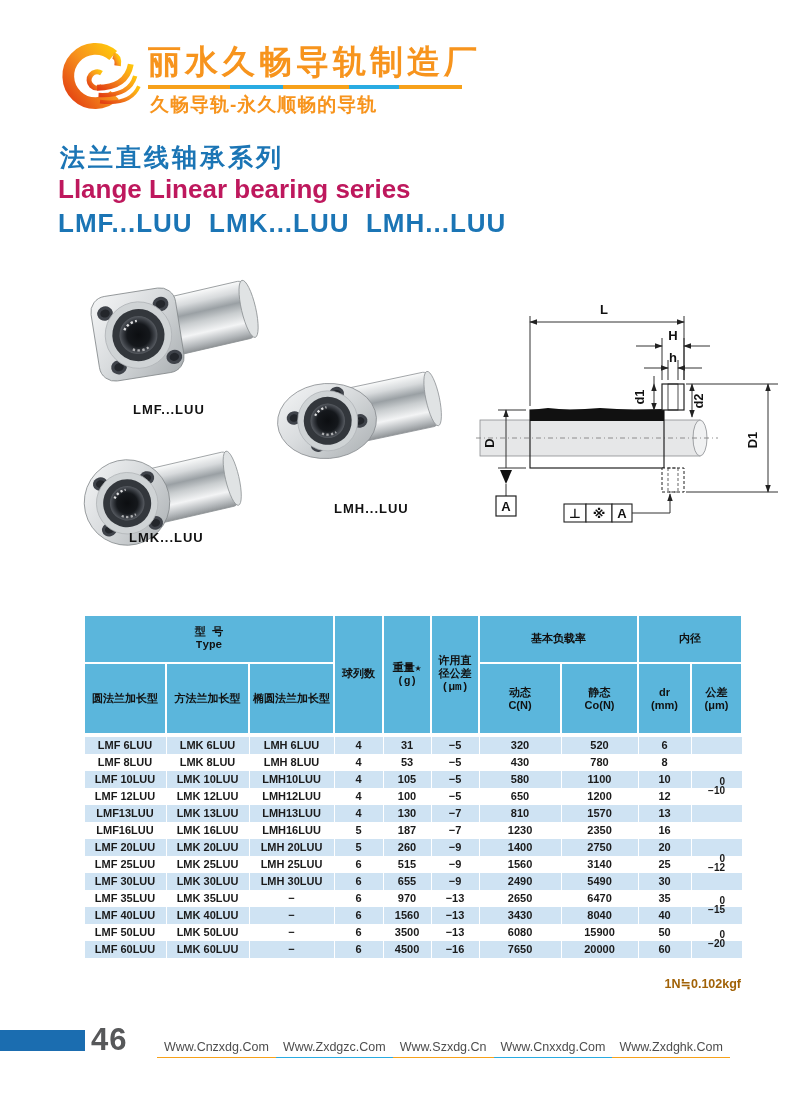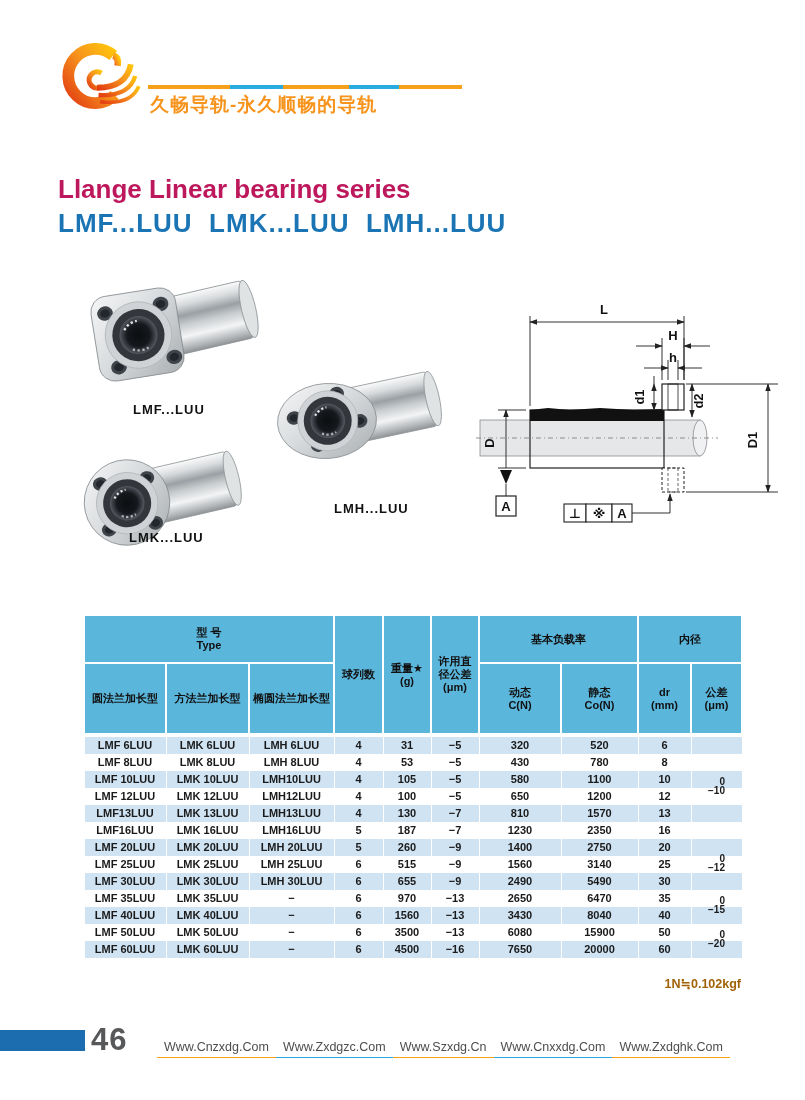--- a/index.html
+++ b/index.html
@@ -100,30 +100,32 @@
         <stop offset="1" stop-color="#ffc60b"></stop>
       </linearGradient>
     </defs>
     <path d="M78,22 A37,37 0 1,0 80,76" fill="none" stroke="url(#lgr)" stroke-width="16"></path>
     <path d="M78,22 q8,2 6,14" fill="none" stroke="url(#lgr)" stroke-width="9"></path>
     <path d="M62,46 a11,11 0 1,0 1,18" fill="none" stroke="url(#lgr)" stroke-width="7"></path>
     <path d="M56,66 Q96,66 102,34" fill="none" stroke="url(#lgr)" stroke-width="8"></path>
     <path d="M58,76 Q100,78 108,50" fill="none" stroke="url(#lgr)" stroke-width="6"></path>
     <path d="M60,85 Q102,90 113,64" fill="none" stroke="url(#lgr)" stroke-width="5"></path>
   </svg>
+  <div class="company">丽水久畅导轨制造厂</div>
   <div class="brand-underline">
       <span style="background: rgb(247, 161, 26); width: 26%;"></span>
       <span style="background: rgb(41, 171, 226); width: 17%;"></span>
       <span style="background: rgb(247, 161, 26); width: 21%;"></span>
       <span style="background: rgb(41, 171, 226); width: 16%;"></span>
       <span style="background: rgb(247, 161, 26); width: 20%;"></span>
     </div>
   <div class="tagline">久畅导轨-永久顺畅的导轨</div>
 
   
+  <div class="title-cn">法兰直线轴承系列</div>
   <div class="title-en">Llange Linear bearing series</div>
   <div class="title-models">LMF...LUU  LMK...LUU  LMH...LUU</div>
 
   
   <svg class="abs" style="left:90px;top:272px;" width="190" height="125" viewBox="0 0 240 150">
     <g transform="rotate(-13 60 75)">
       <rect x="80" y="38" width="124" height="74" rx="6" fill="url(#cylG)" stroke="#8d9194" stroke-width="1"></rect>
       <ellipse cx="204" cy="75" rx="9" ry="37" fill="#e0e3e4" stroke="#8d9194"></ellipse>
       <rect x="6" y="21" width="108" height="108" rx="20" transform="rotate(4 60 75)" fill="url(#faceG)" stroke="#83878a"></rect>
       <ellipse cx="26" cy="40" rx="10" ry="9" fill="#3f434a"></ellipse>
@@ -261,21 +263,21 @@
         <col style="width:85px">
       <col style="width:49px">
         <col style="width:48px">
         <col style="width:48px">
       <col style="width:82px">
         <col style="width:77px">
         <col style="width:53px">
         <col style="width:51px">
     </colgroup>
     <thead>
-      <tr style="height:48px;">
+      <tr style="height:48px;font-family:Liberation Mono, monospace;">
         <th colspan="3">型 号
 Type</th>
         <th rowspan="2">球列数</th>
         <th rowspan="2">重量★
 (g)</th>
         <th rowspan="2">许用直
 径公差
 (μm)</th>
         <th colspan="2">基本负载率</th>
         <th colspan="2">内径</th>

